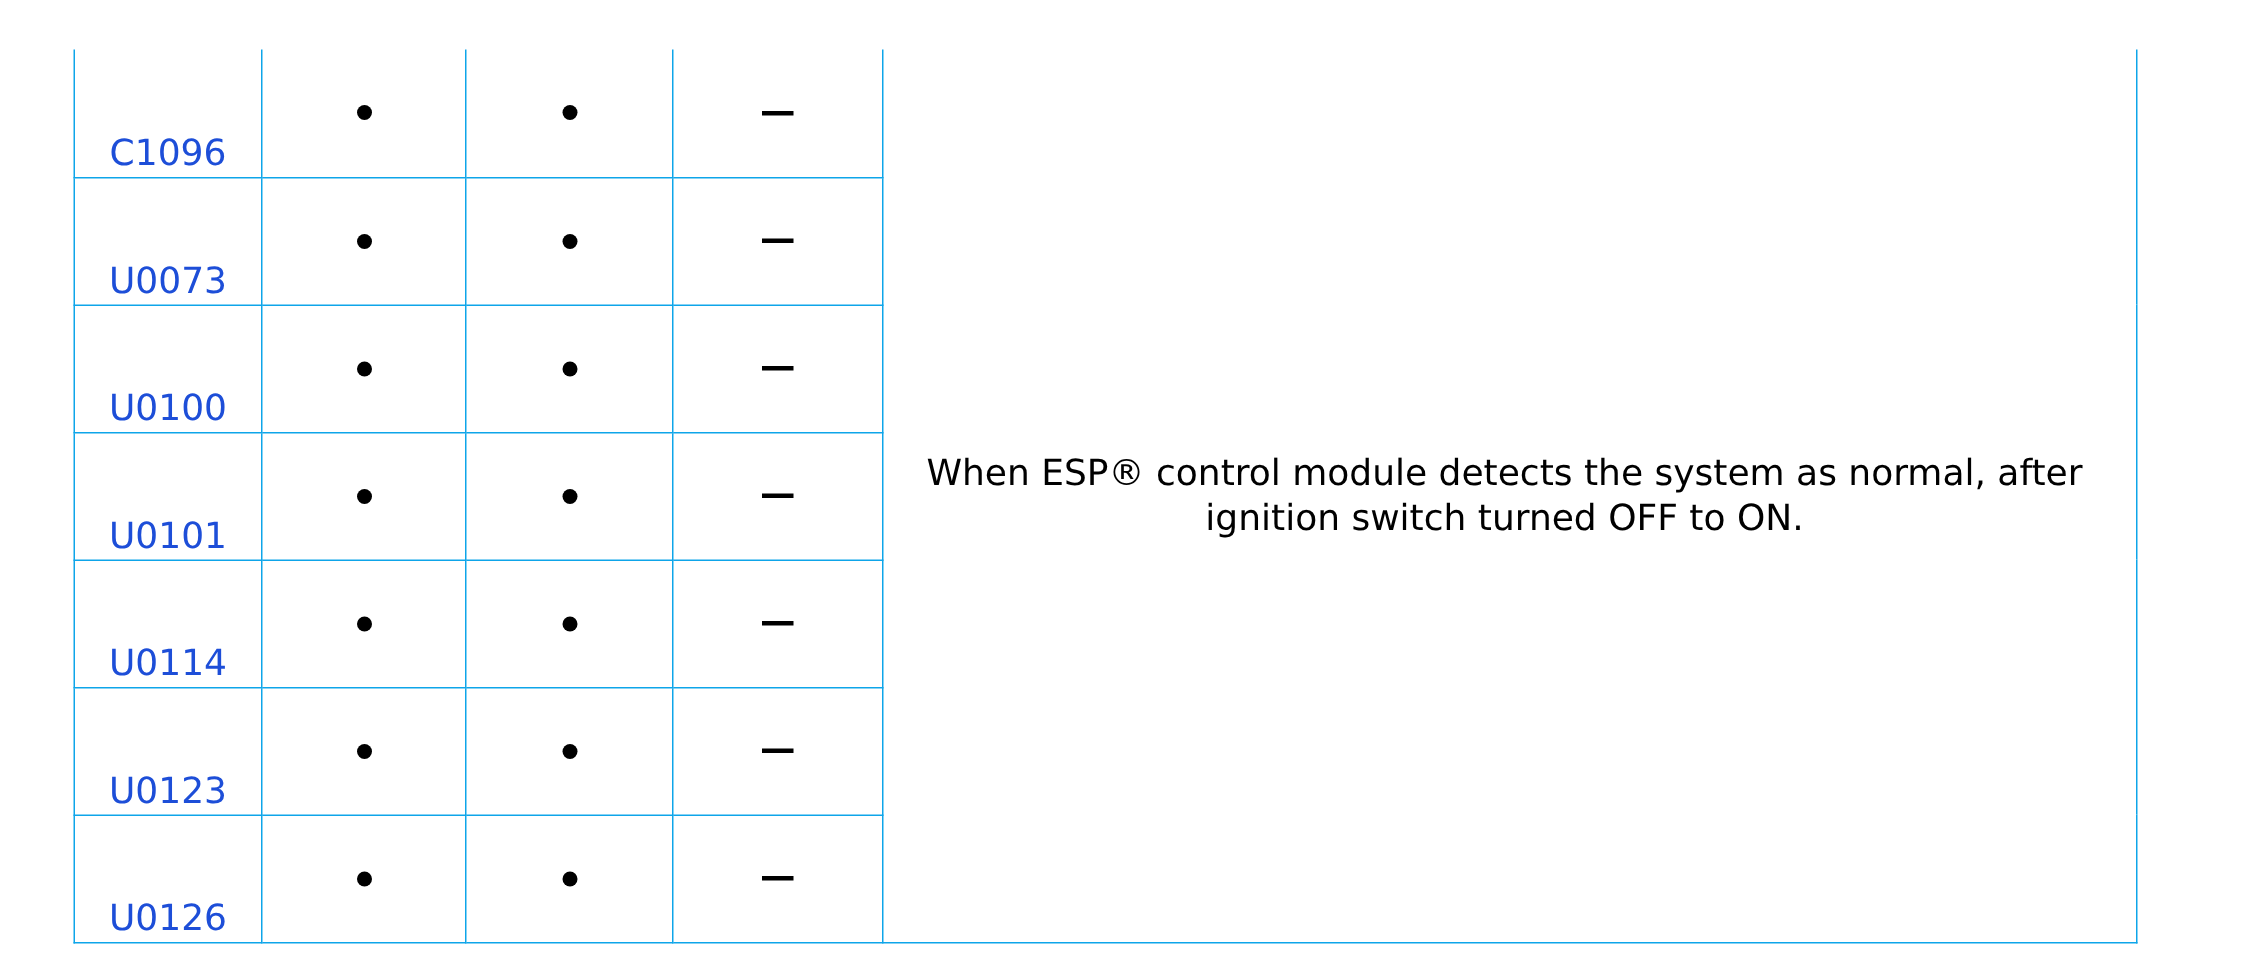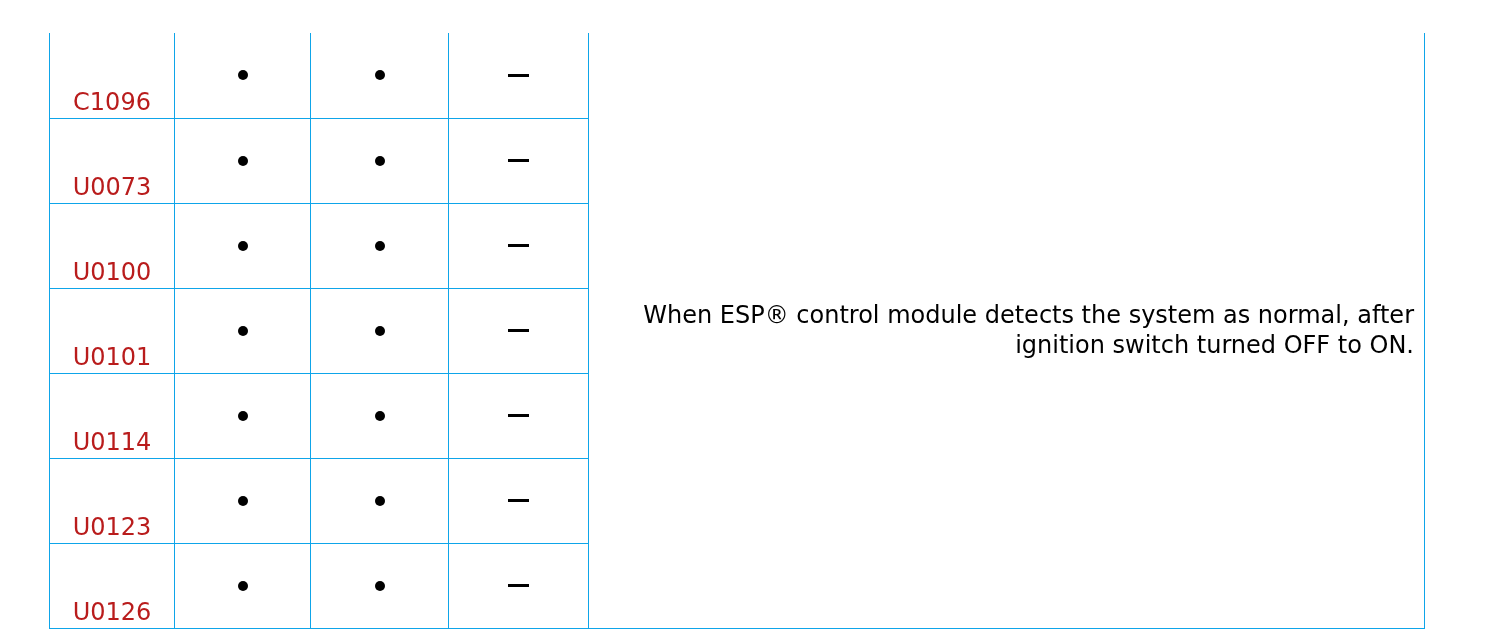--- a/index.html
+++ b/index.html
@@ -34,21 +34,21 @@
   }
   td.code-cell {
     vertical-align: bottom;
     text-align: center;
     height: 80px;
   }
   .code-label {
     display: block;
     font-size: 24px;
     line-height: 24px;
-    color: #b91c1c;
+    color: #1d4ed8;
     padding-bottom: 4px;
     letter-spacing: 0px;
   }
   td.symbol-cell {
     vertical-align: middle;
     text-align: center;
   }
   .dot {
     display: block;
     width: 10px;
@@ -59,21 +59,21 @@
   }
   .dash {
     display: block;
     width: 21px;
     height: 3px;
     background: #000000;
     margin: 0 auto;
   }
   td.note-cell {
     vertical-align: middle;
-    text-align: right;
+    text-align: center;
   }
   .note-text {
     display: block;
     font-size: 24px;
     line-height: 30px;
     color: #000000;
     padding: 0 10px 0 3px;
   }
 </style>
 </head>

